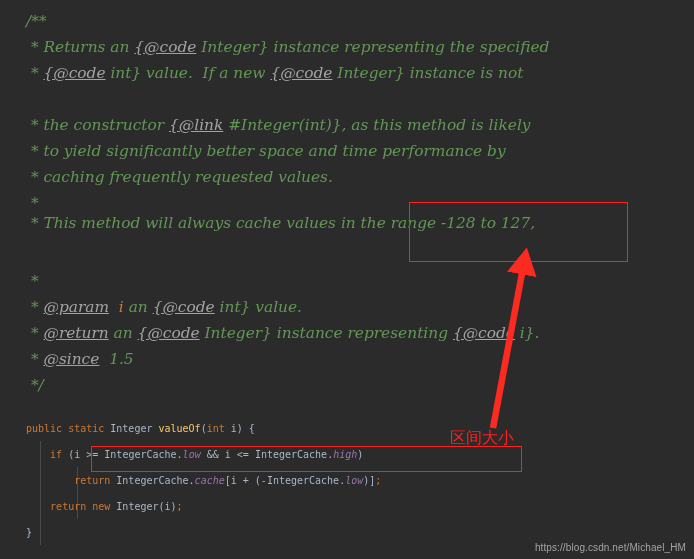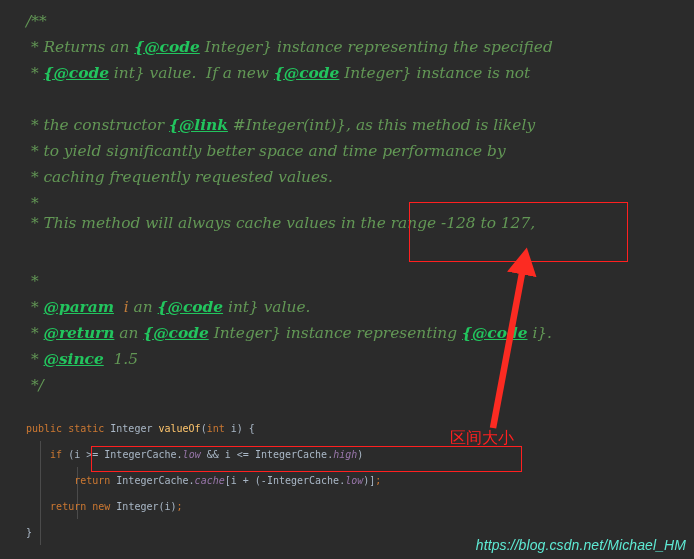--- a/index.html
+++ b/index.html
@@ -44,23 +44,23 @@
   }
 
   
   .cmt {
     color: #629755;
     font-style: italic;
     font-family: "DejaVu Serif", serif;
     font-size: 15.4px;
   }
   .cmt .tag {
-    font-weight: bold;
+    font-weight: normal;
     text-decoration: underline;
-    color: #22c55e;
+    color: #a3a3a3;
   }
   .cmt .pname {
     color: #c07c3a;
     font-style: italic;
   }
 
   
   .kw   { color: #cc7832; }
   .id   { color: #a9b7c6; }
   .mth  { color: #ffc66d; }
@@ -105,28 +105,27 @@
     position: absolute;
     left: 0; top: 0;
     width: 694px;
     height: 559px;
     overflow: visible;
   }
 
   
   .watermark {
     position: absolute;
-    color: #5eead4;
+    color: #a3a3a3;
     font-family: "Liberation Sans", sans-serif;
-    font-size: 14px;
+    font-size: 10px;
     white-space: pre;
     right: 8px;
     bottom: 6px;
     letter-spacing: 0.1px;
-    font-style: italic;
   }
 </style>
 </head>
 <body>
 
 <div id="editor">
 
   <div class="indent-guide" style="left:40px; top:441px; height:104px;"></div>
   <div class="indent-guide" style="left:77px; top:467px; height:52px;"></div>
 

